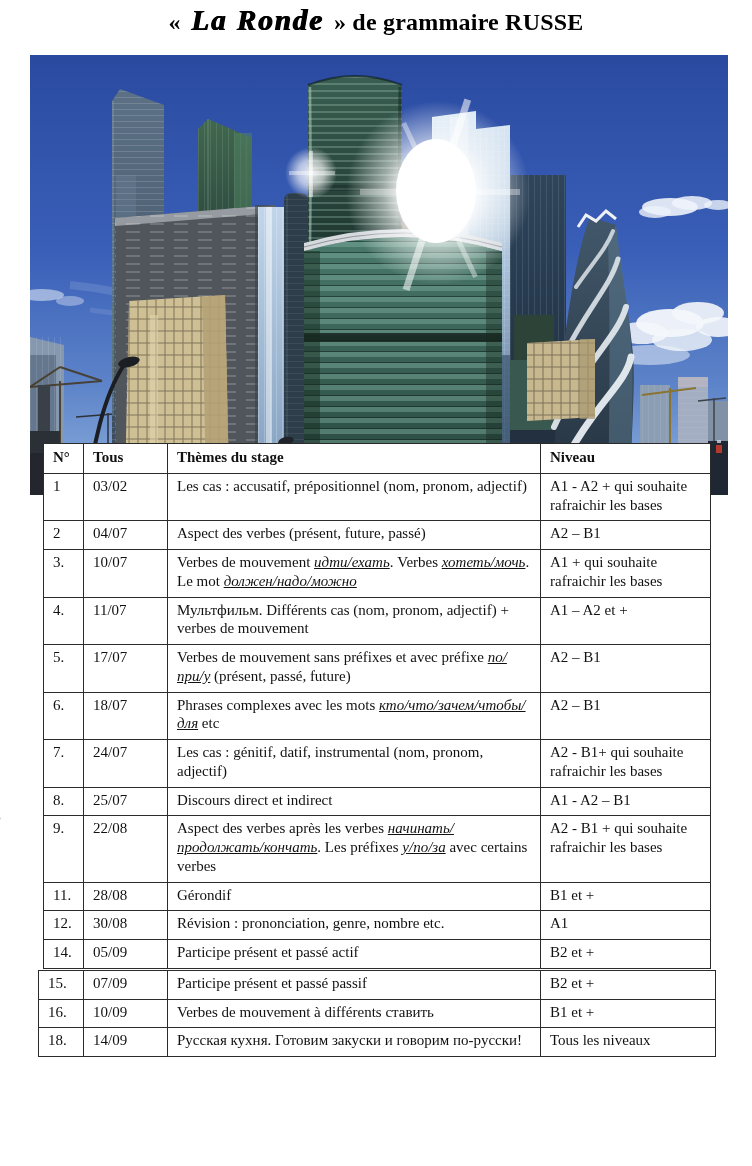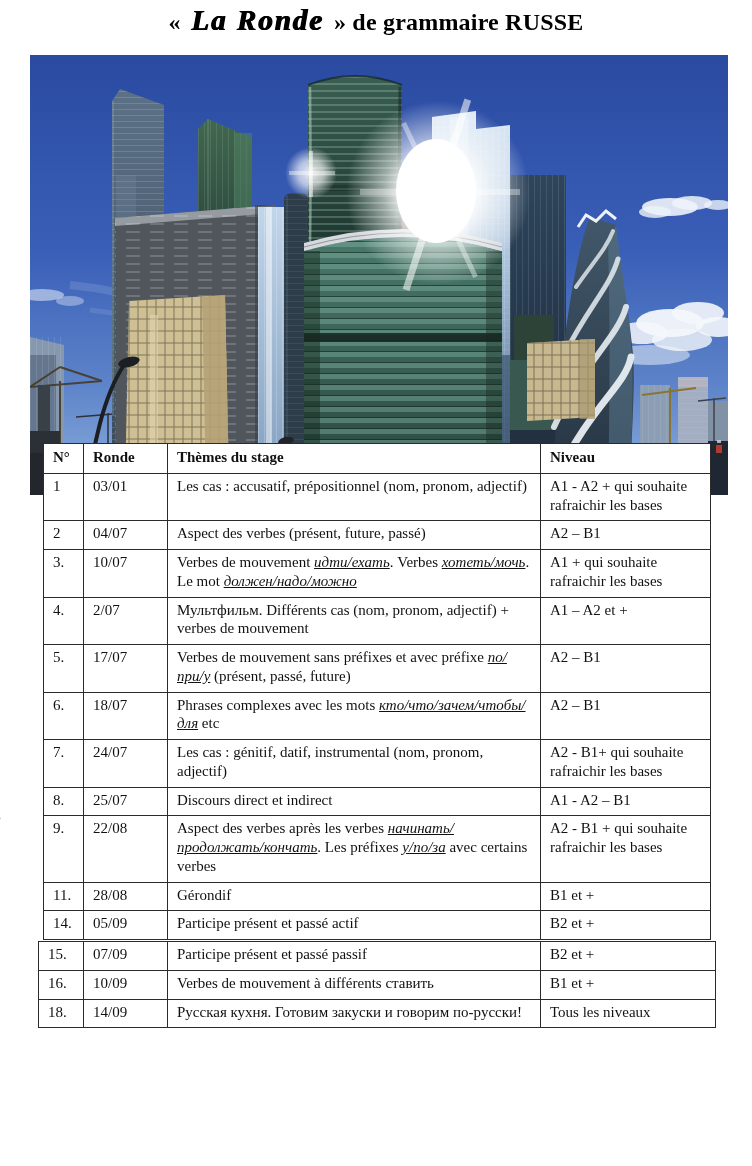--- a/index.html
+++ b/index.html
@@ -337,47 +337,47 @@
     <table class="doc-table" id="table-main">
       <colgroup>
           <col class="c-num">
           <col class="c-date">
           <col class="c-theme">
           <col class="c-niveau">
         </colgroup>
       <thead>
           <tr>
             <th>N°</th>
-            <th>Ronde</th>
+            <th>Tous</th>
             <th>Thèmes du stage</th>
             <th>Niveau</th>
           </tr>
         </thead>
       <tbody id="tbody-main">
           <tr>
             <td>1</td>
-            <td>03/01</td>
+            <td>03/02</td>
             <td class="cell-theme"><span>Les cas : accusatif, prépositionnel (nom, pronom, adjectif)</span></td>
             <td>A1 - A2 + qui souhaite rafraichir les bases</td>
           </tr>
           <tr>
             <td>2</td>
             <td>04/07</td>
             <td class="cell-theme"><span>Aspect des verbes (présent, future, passé)</span></td>
             <td>A2 – B1</td>
           </tr>
           <tr>
             <td>3.</td>
             <td>10/07</td>
             <td class="cell-theme"><span>Verbes de mouvement </span><i>идти/ехать</i><span>. Verbes </span><i>хотеть/мочь</i><span>. Le mot </span><i>должен/надо/можно</i></td>
             <td>A1 + qui souhaite rafraichir les bases</td>
           </tr>
           <tr>
             <td>4.</td>
-            <td>2/07</td>
+            <td>11/07</td>
             <td class="cell-theme"><span>Мультфильм. Différents cas (nom, pronom, adjectif) + verbes de mouvement</span></td>
             <td>A1 – A2 et +</td>
           </tr>
           <tr>
             <td>5.</td>
             <td>17/07</td>
             <td class="cell-theme"><span>Verbes de mouvement sans préfixes et avec préfixe </span><i>по/при/у</i><span> (présent, passé, future)</span></td>
             <td>A2 – B1</td>
           </tr>
           <tr>
@@ -402,20 +402,26 @@
             <td>9.</td>
             <td>22/08</td>
             <td class="cell-theme"><span>Aspect des verbes après les verbes </span><i>начинать/продолжать/кончать</i><span>. Les préfixes </span><i>у/по/за</i><span> avec certains verbes</span></td>
             <td>A2 - B1 + qui souhaite rafraichir les bases</td>
           </tr>
           <tr>
             <td>11.</td>
             <td>28/08</td>
             <td class="cell-theme"><span>Gérondif</span></td>
             <td>B1 et +</td>
+          </tr>
+          <tr>
+            <td>12.</td>
+            <td>30/08</td>
+            <td class="cell-theme"><span>Révision : prononciation, genre, nombre etc.</span></td>
+            <td>A1</td>
           </tr>
           <tr>
             <td>14.</td>
             <td>05/09</td>
             <td class="cell-theme"><span>Participe présent et passé actif</span></td>
             <td>B2 et +</td>
           </tr>
         </tbody>
     </table>
     <table class="doc-table" id="table-bottom">

